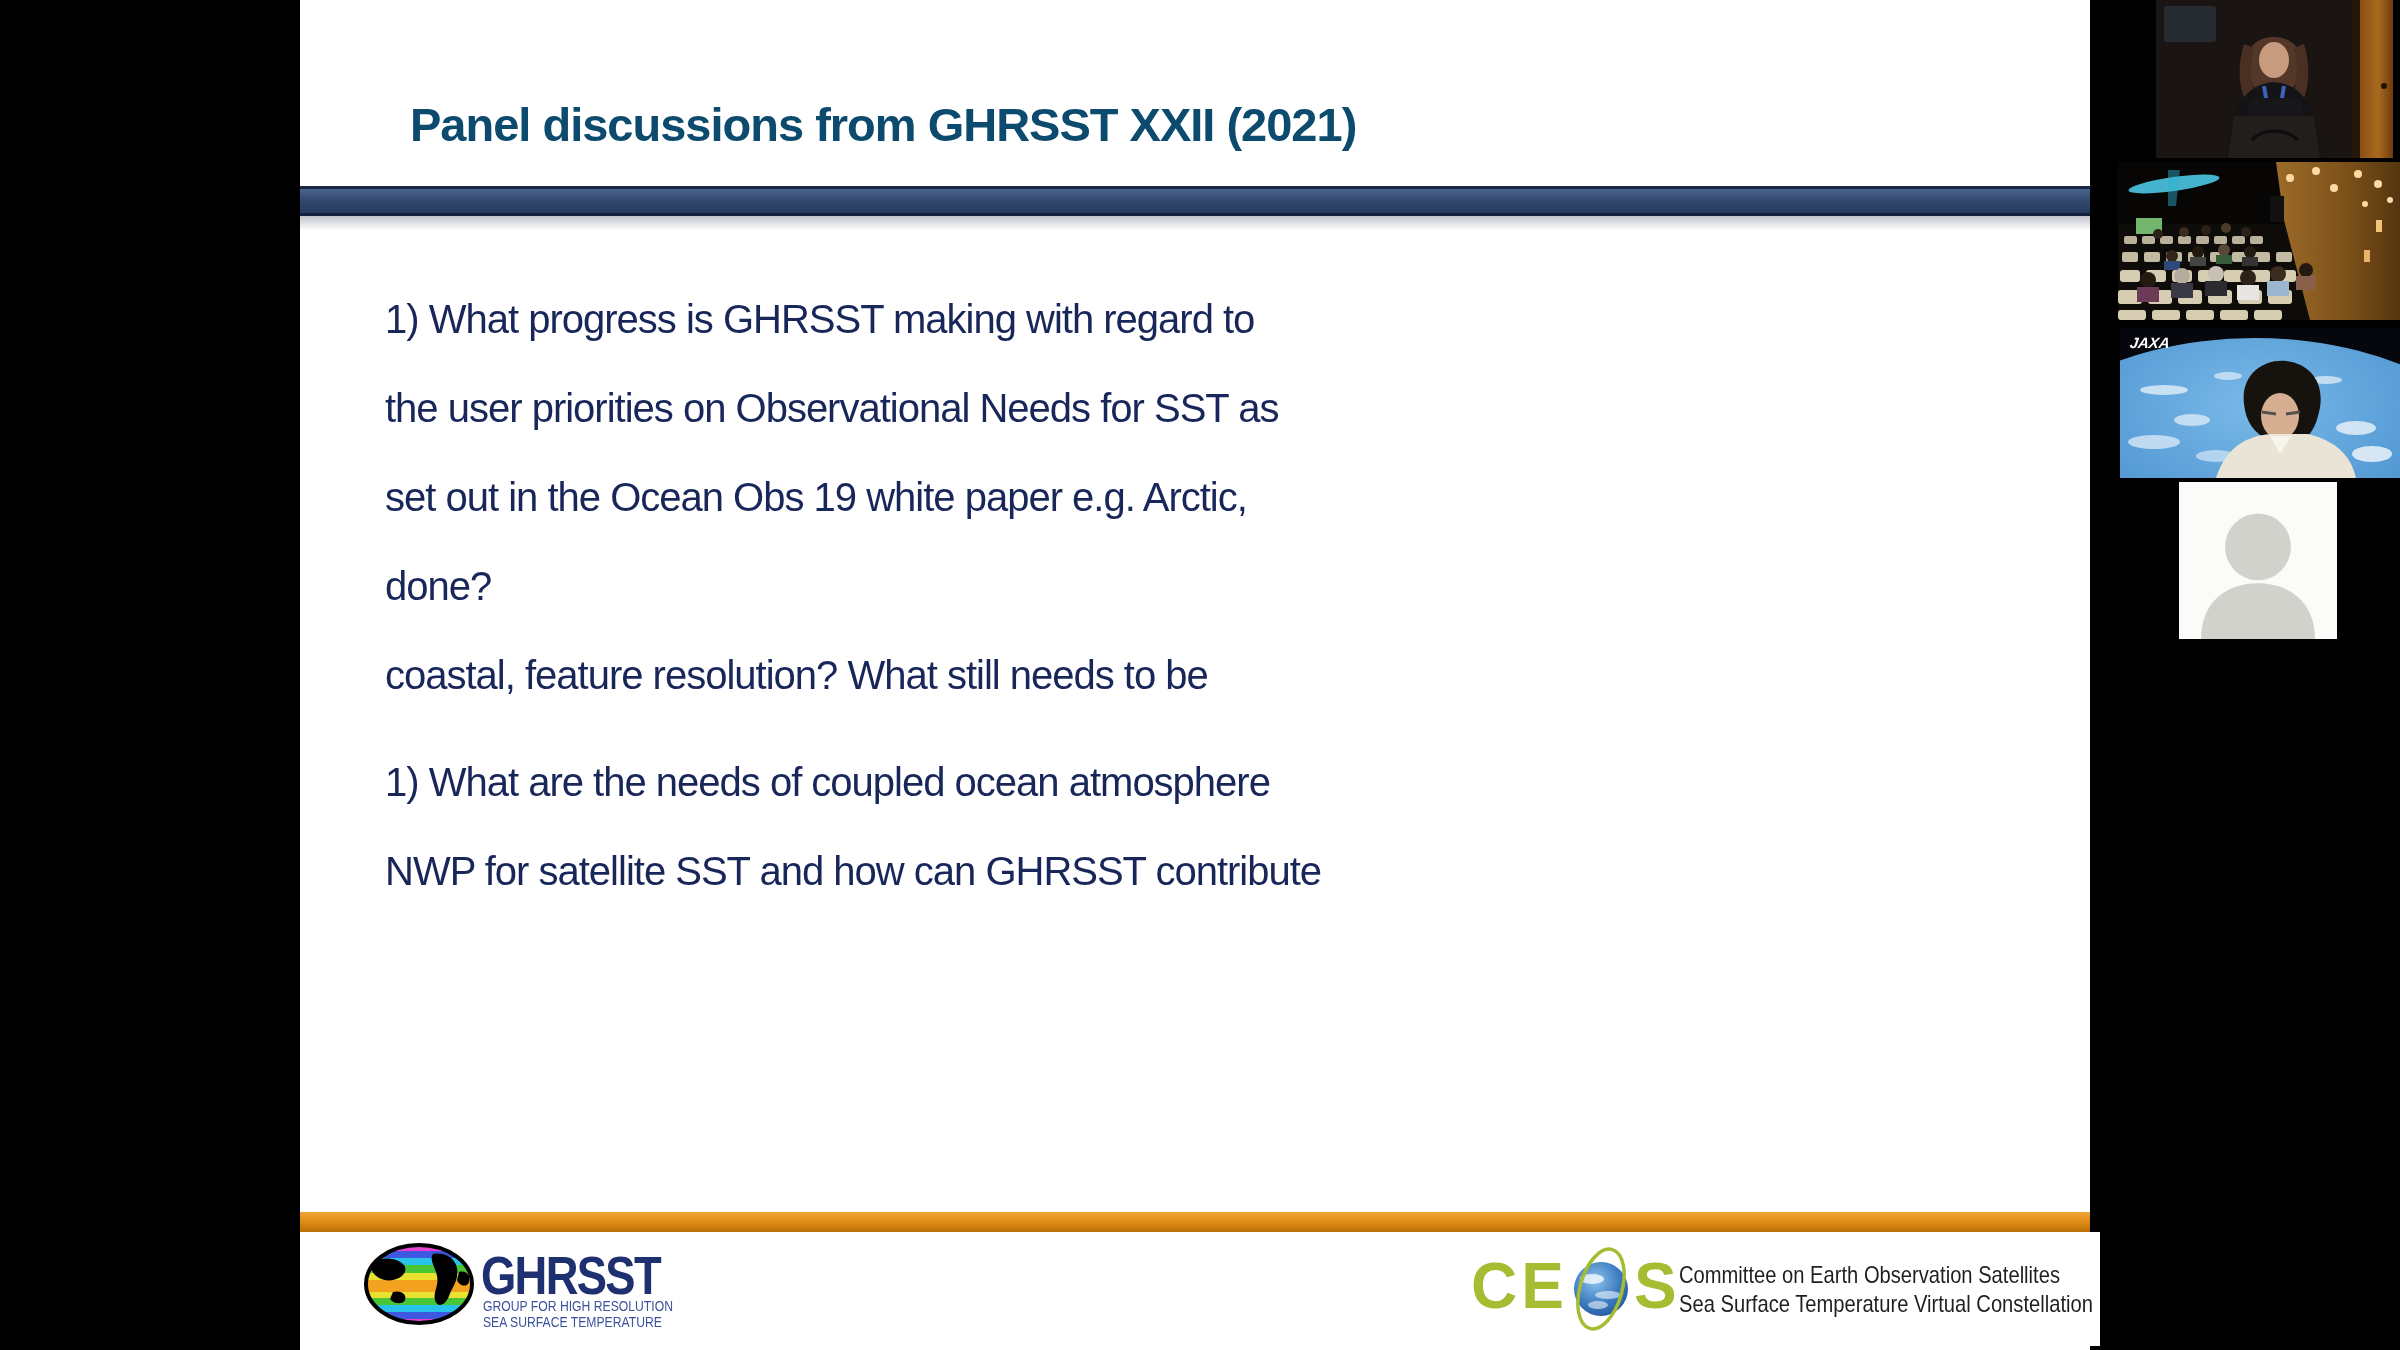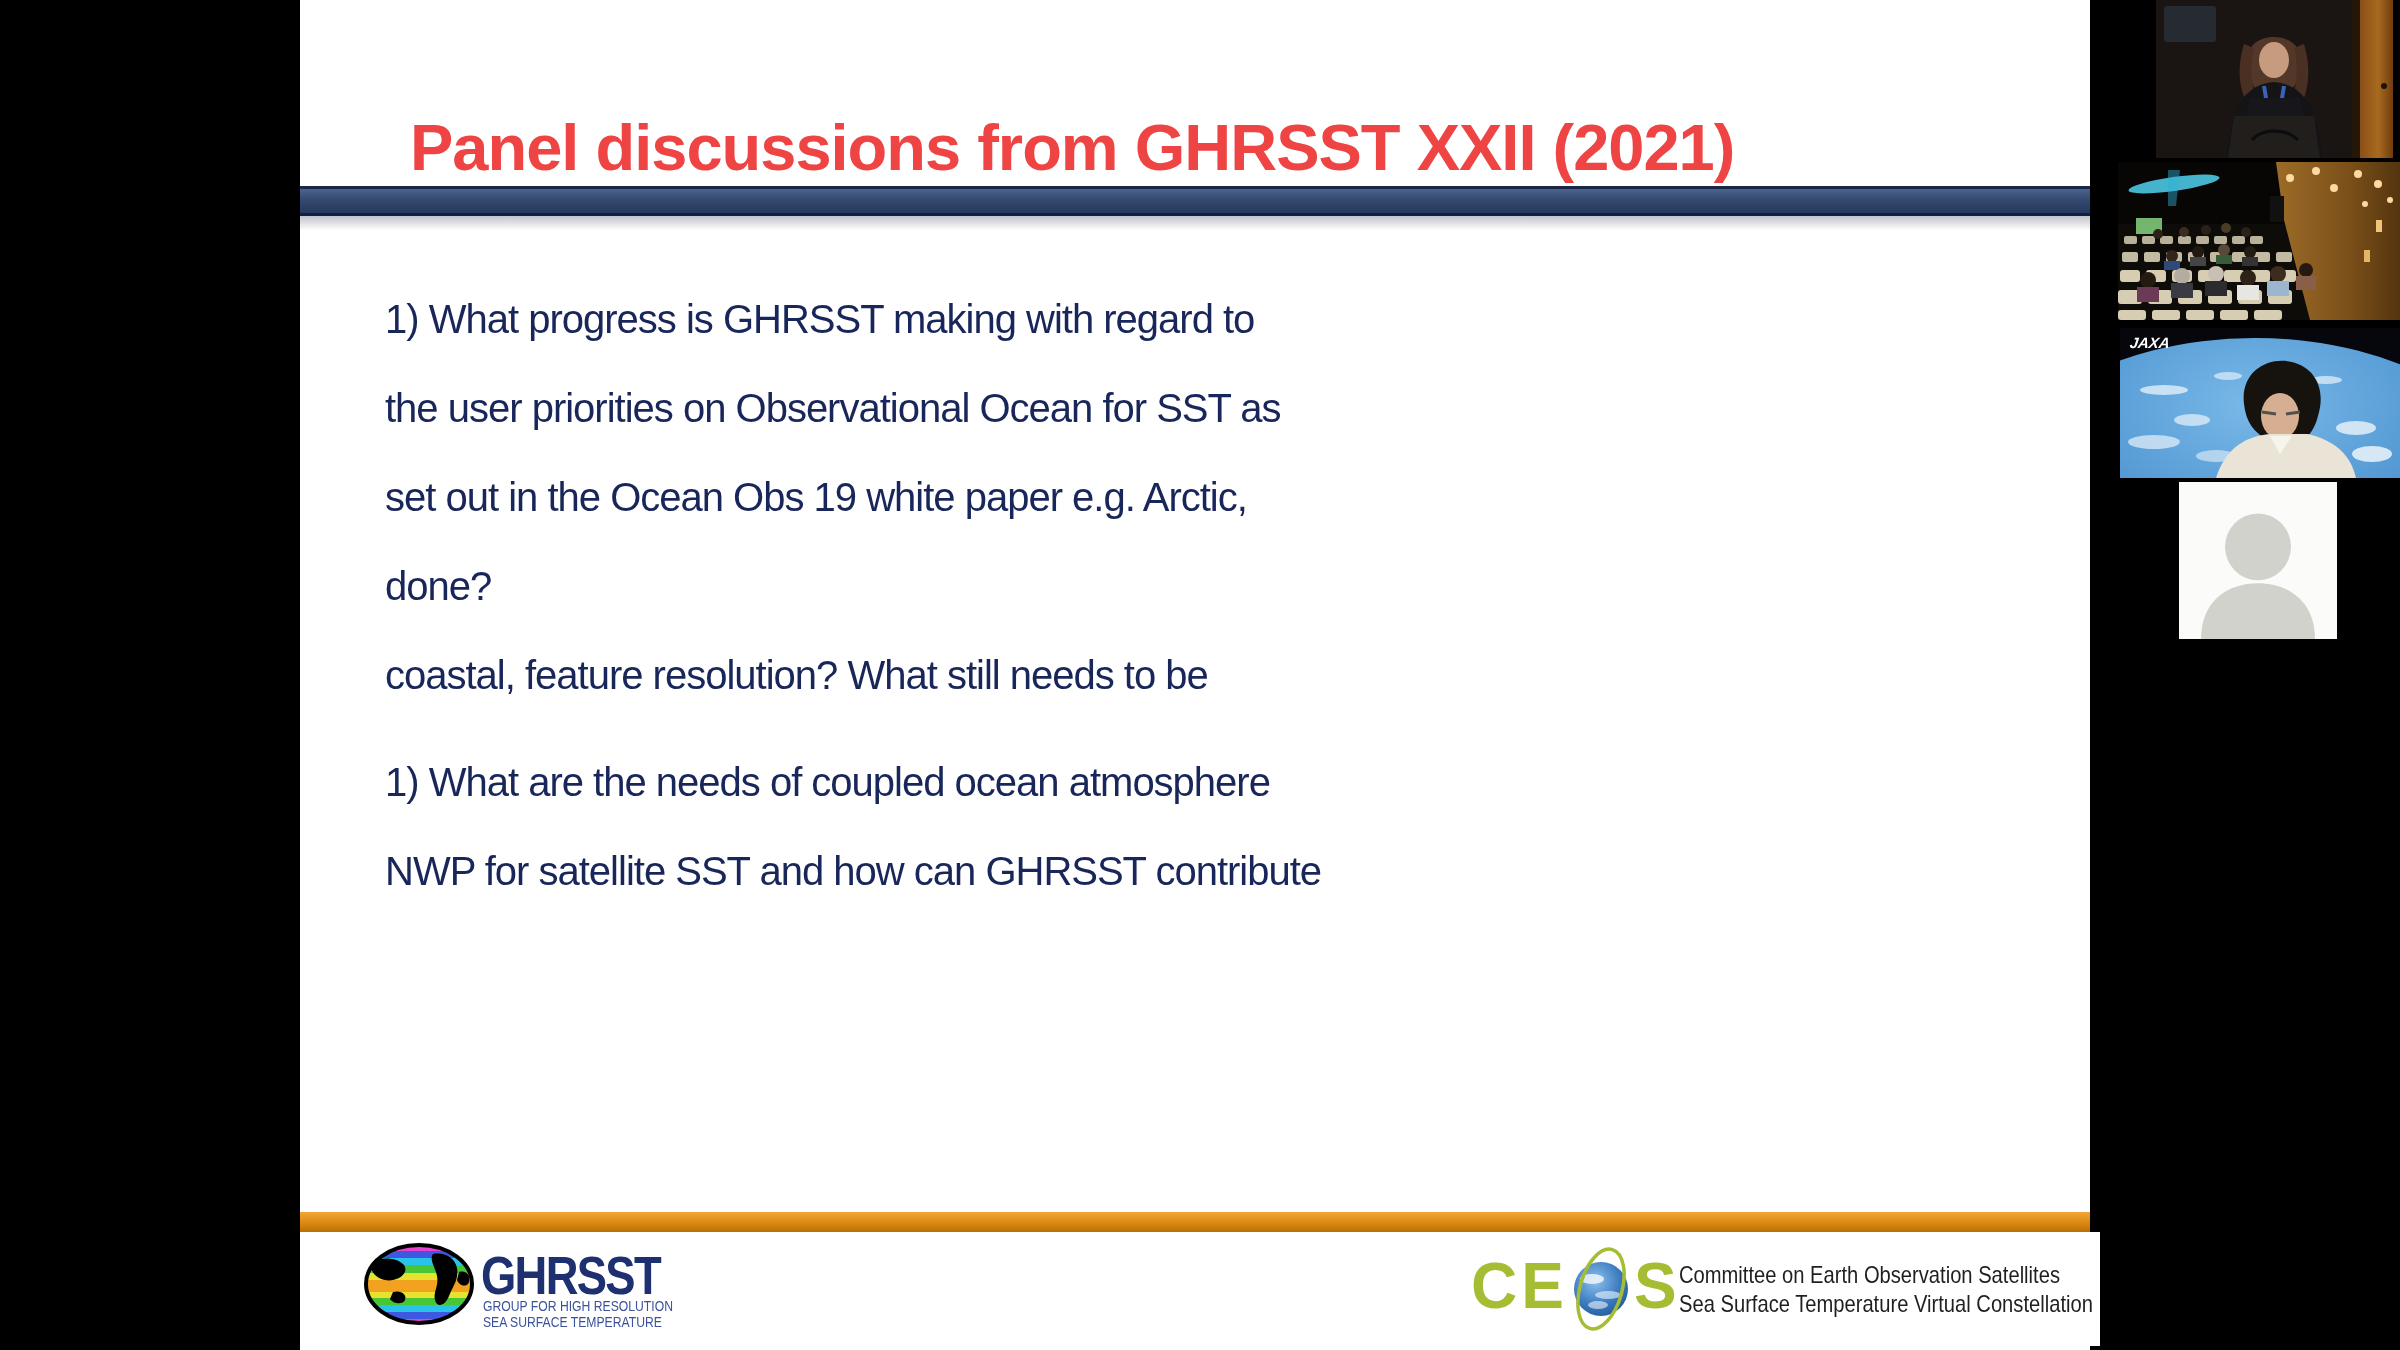--- a/index.html
+++ b/index.html
@@ -1,22 +1,22 @@
 <!DOCTYPE html>
 <html><head>
 <meta charset="utf-8">
 <style>
   html,body{margin:0;padding:0;width:2400px;height:1350px;background:#000;}
   *{box-sizing:border-box;}
   .stage{position:absolute;left:0;top:0;width:2400px;height:1350px;background:#000;overflow:hidden;
          font-family:"Liberation Sans",sans-serif;}
   
   .slide{position:absolute;left:300px;top:0;width:1790px;height:1350px;background:#ffffff;}
-  .slide-title{position:absolute;left:110px;top:66px;font-size:65px;letter-spacing:-1px;
-               color:#ef4444;white-space:nowrap;}
+  .slide-title{position:absolute;left:110px;top:66px;font-size:47px;letter-spacing:-1px;
+               color:#0c4a6e;white-space:nowrap;}
   .divider{position:absolute;left:0;top:186px;width:100%;height:30px;
            background:linear-gradient(180deg,#4a648e 0%,#35496f 45%,#253a5e 100%);
            border-top:3px solid #1a2747;border-bottom:3px solid #141f3d;}
   .divider-shadow{position:absolute;left:0;top:216px;width:100%;height:16px;
            background:linear-gradient(180deg,#c2c4cc 0%,rgba(255,255,255,0) 90%);}
   .slide-body{position:absolute;left:85px;top:275px;width:1680px;font-size:40px;line-height:89px;
               letter-spacing:-1px;color:#18265a;}
   .para{margin:0;}
   .para + .para{margin-top:18px;}
   .body-line{white-space:nowrap;}
@@ -51,21 +51,21 @@
 <div class="stage">
 
   <section class="slide">
     <h1 class="slide-title">Panel discussions from GHRSST XXII (2021)</h1>
     <div class="divider-shadow"></div>
     <div class="divider"></div>
 
     <div class="slide-body">
       <div class="para">
         <div class="body-line">1) What progress is GHRSST making with regard to</div>
-        <div class="body-line">the user priorities on Observational Ocean for SST as</div>
+        <div class="body-line">the user priorities on Observational Needs for SST as</div>
         <div class="body-line">set out in the Ocean Obs 19 white paper e.g. Arctic,</div>
         <div class="body-line">done?</div>
         <div class="body-line">coastal, feature resolution? What still needs to be</div>
       </div>
       <div class="para">
         <div class="body-line">1) What are the needs of coupled ocean atmosphere</div>
         <div class="body-line">NWP for satellite SST and how can GHRSST contribute</div>
       </div>
     </div>
 

